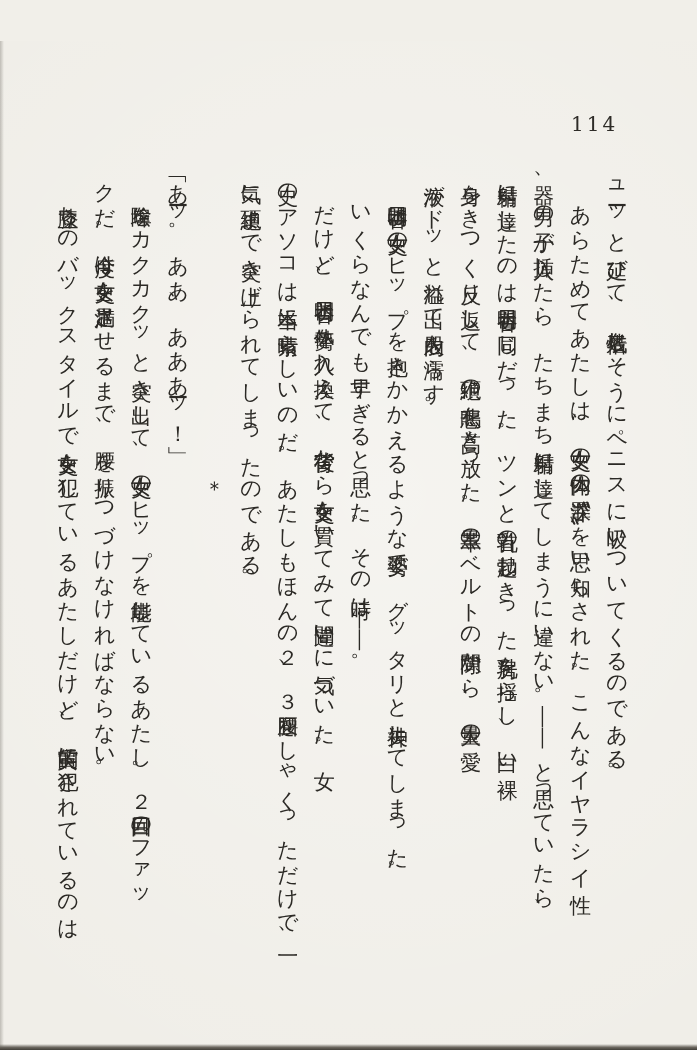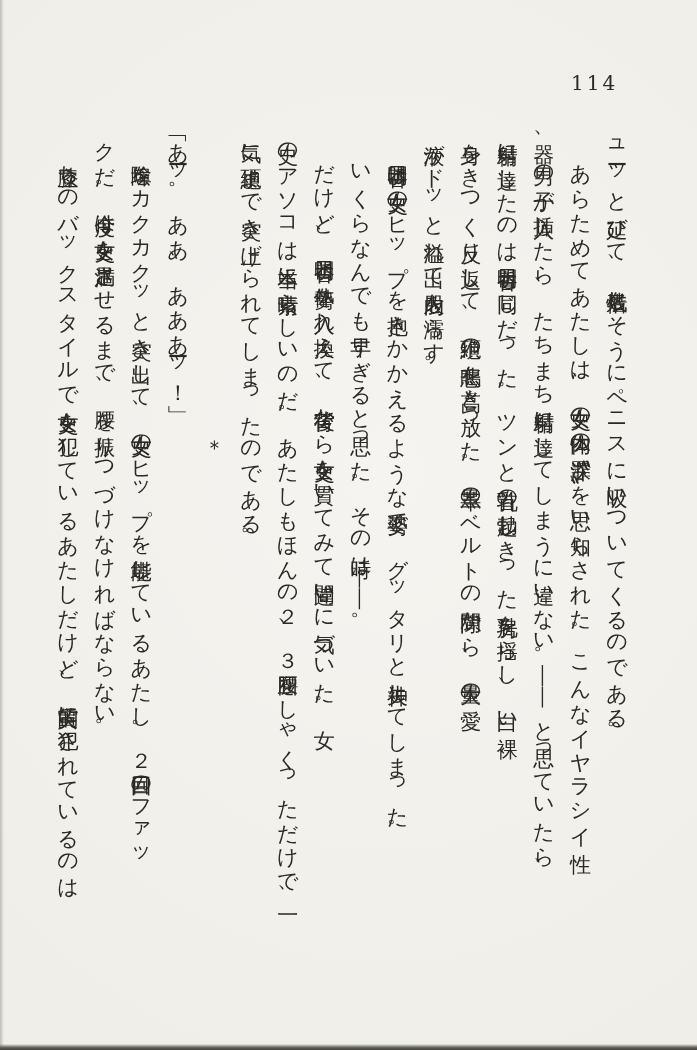--- a/index.html
+++ b/index.html
@@ -13,20 +13,21 @@
     overflow: hidden;
     background: #f1efe9;
     font-family: "DejaVu Serif", "Liberation Serif", serif;
   }
   .page {
     position: absolute;
     inset: 0;
     background:
       radial-gradient(ellipse 120% 90% at 55% 45%, rgba(255,255,255,0.35), rgba(255,255,255,0) 70%),
       #f0eee8;
+    margin-top: 41px;
   }
   
   .edge-bottom {
     position: absolute;
     left: 0; right: 0; bottom: 0;
     height: 6px;
     background: linear-gradient(to top, #413e38 0%, #6b675f 45%, rgba(107,103,95,0) 100%);
   }
   .edge-left {
     position: absolute;

